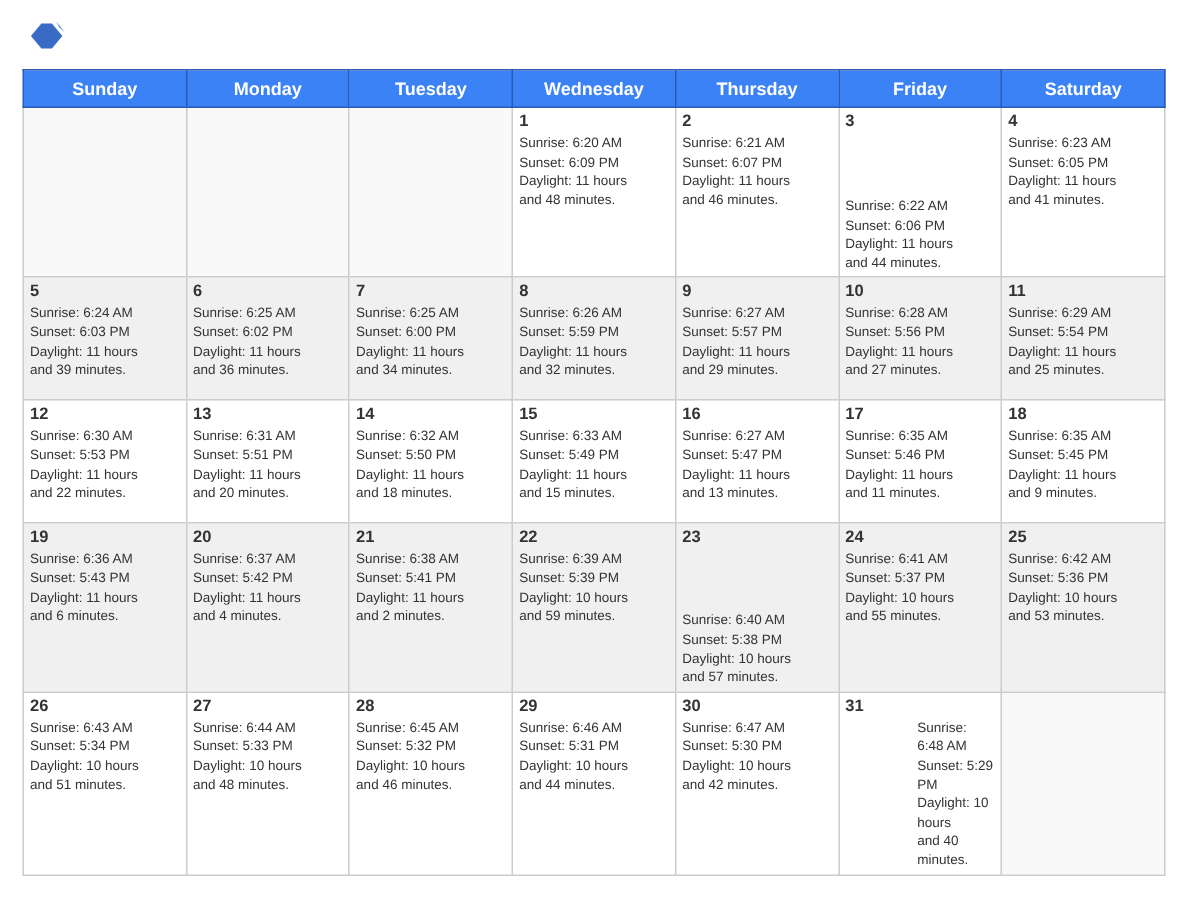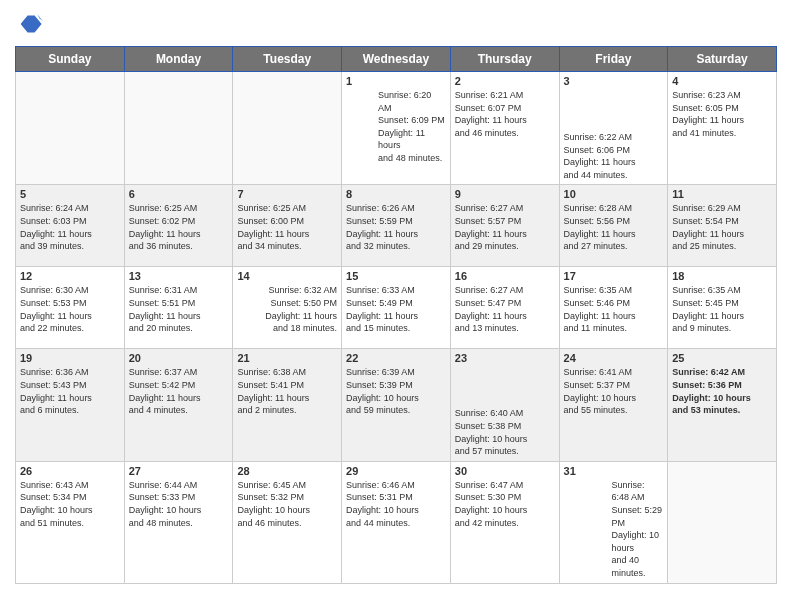--- a/index.html
+++ b/index.html
@@ -50,21 +50,21 @@
     .location {
       font-size: 14px;
       color: #555;
     }
     .calendar-table {
       width: 100%;
       border-collapse: collapse;
       table-layout: fixed;
     }
     .calendar-table th {
-      background-color: #737373;
+      background-color: #3b82f6;
       color: white;
       text-align: center;
       padding: 5px 3px;
       font-size: 12px;
       font-weight: bold;
       border: 1px solid #2a5ab4;
     }
     .calendar-table td {
       vertical-align: top;
       border: 1px solid #ccc;
@@ -127,21 +127,21 @@
           <th>Saturday</th>
         </tr>
     </thead>
     <tbody id="calendar-body">
     <tr class="row-white">
           <td class="empty"></td>
           <td class="empty"></td>
           <td class="empty"></td>
           <td>
             <span class="day-number">1</span>
-            <div class="day-info" style="white-space: pre-line; margin-left: 32px;">Sunrise: 6:20 AM
+            <div class="day-info" style="white-space: pre-line;">Sunrise: 6:20 AM
 Sunset: 6:09 PM
 Daylight: 11 hours
 and 48 minutes.</div>
           </td>
           <td>
             <span class="day-number">2</span>
             <div class="day-info" style="white-space: pre-line;">Sunrise: 6:21 AM
 Sunset: 6:07 PM
 Daylight: 11 hours
 and 46 minutes.</div>
@@ -222,21 +222,21 @@
           </td>
           <td>
             <span class="day-number">13</span>
             <div class="day-info" style="white-space: pre-line;">Sunrise: 6:31 AM
 Sunset: 5:51 PM
 Daylight: 11 hours
 and 20 minutes.</div>
           </td>
           <td>
             <span class="day-number">14</span>
-            <div class="day-info" style="white-space: pre-line; text-align: right;">Sunrise: 6:32 AM
+            <div class="day-info" style="white-space: pre-line;">Sunrise: 6:32 AM
 Sunset: 5:50 PM
 Daylight: 11 hours
 and 18 minutes.</div>
           </td>
           <td>
             <span class="day-number">15</span>
             <div class="day-info" style="white-space: pre-line;">Sunrise: 6:33 AM
 Sunset: 5:49 PM
 Daylight: 11 hours
 and 15 minutes.</div>
@@ -301,21 +301,21 @@
           </td>
           <td>
             <span class="day-number">24</span>
             <div class="day-info" style="white-space: pre-line;">Sunrise: 6:41 AM
 Sunset: 5:37 PM
 Daylight: 10 hours
 and 55 minutes.</div>
           </td>
           <td>
             <span class="day-number">25</span>
-            <div class="day-info" style="white-space: pre-line; font-weight: bold;">Sunrise: 6:42 AM
+            <div class="day-info" style="white-space: pre-line;">Sunrise: 6:42 AM
 Sunset: 5:36 PM
 Daylight: 10 hours
 and 53 minutes.</div>
           </td>
         </tr>
         <tr class="row-white">
           <td>
             <span class="day-number">26</span>
             <div class="day-info" style="white-space: pre-line;">Sunrise: 6:43 AM
 Sunset: 5:34 PM

